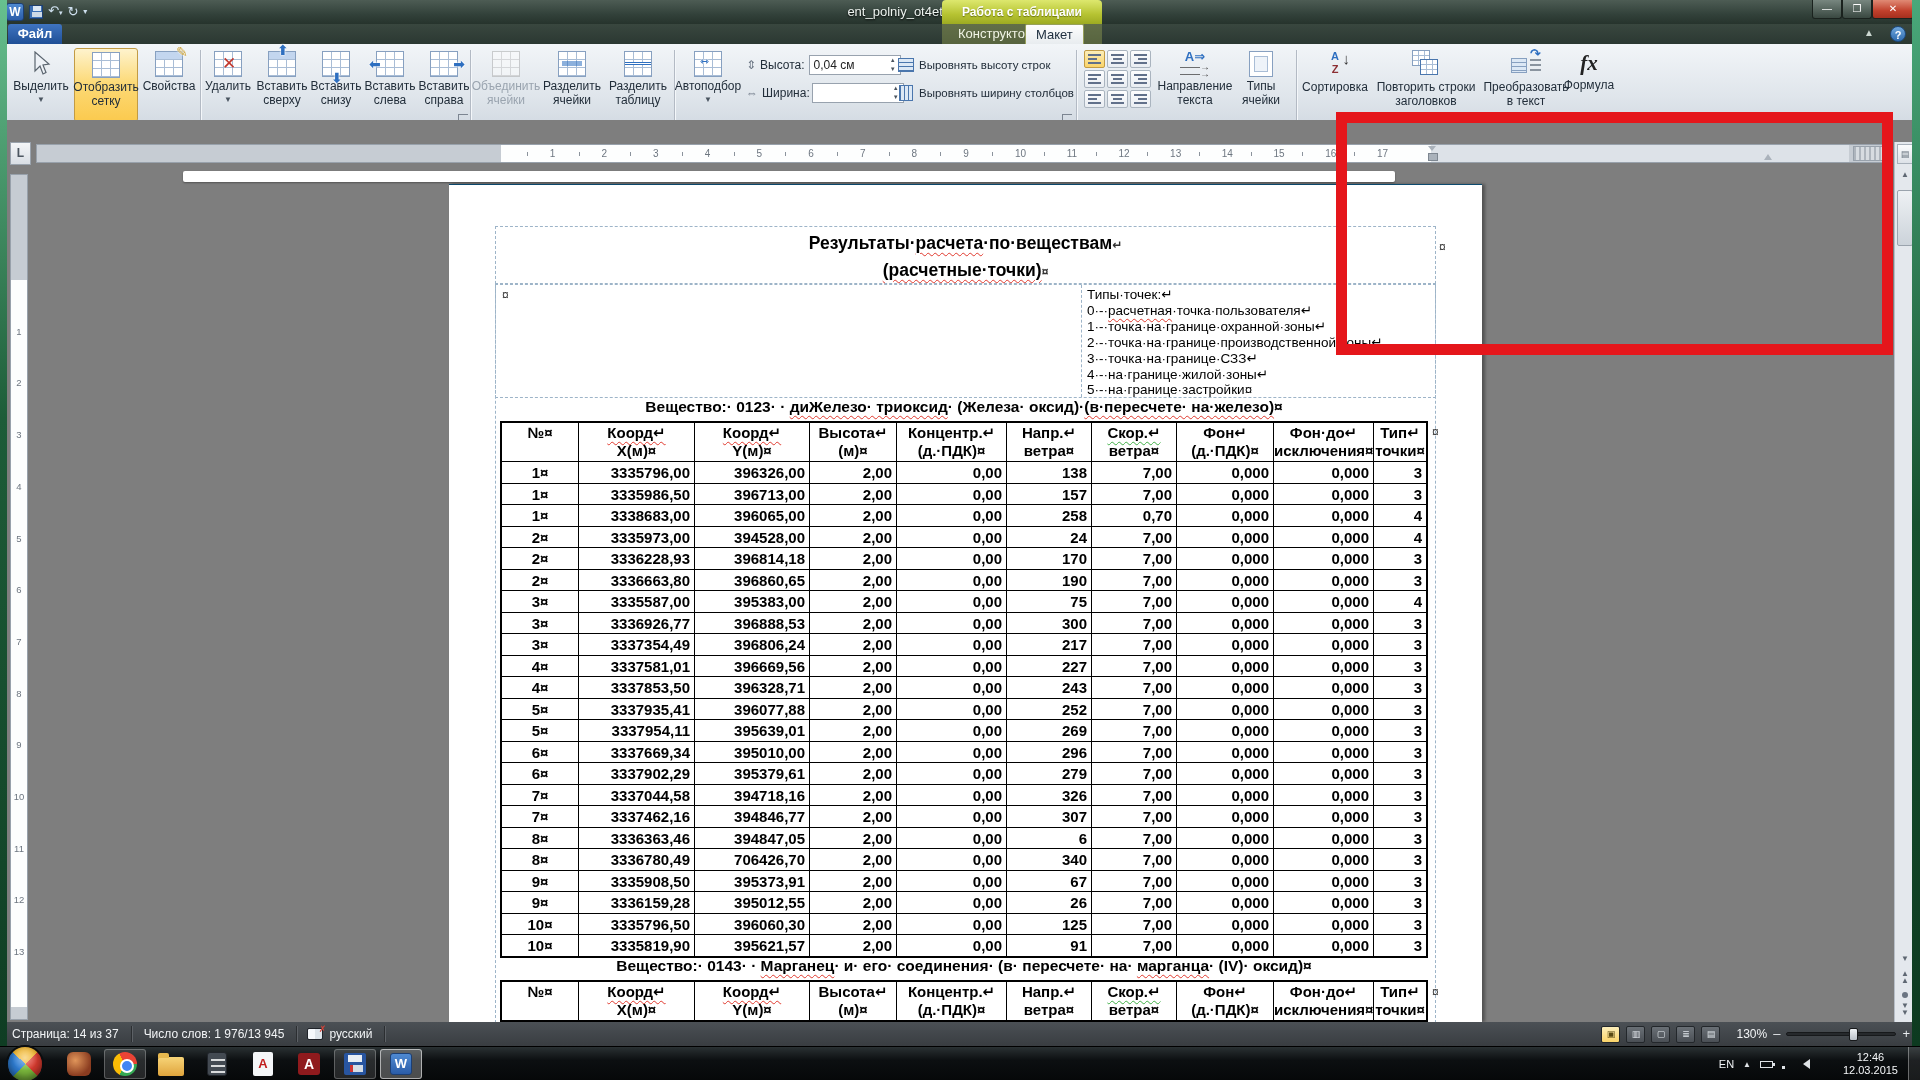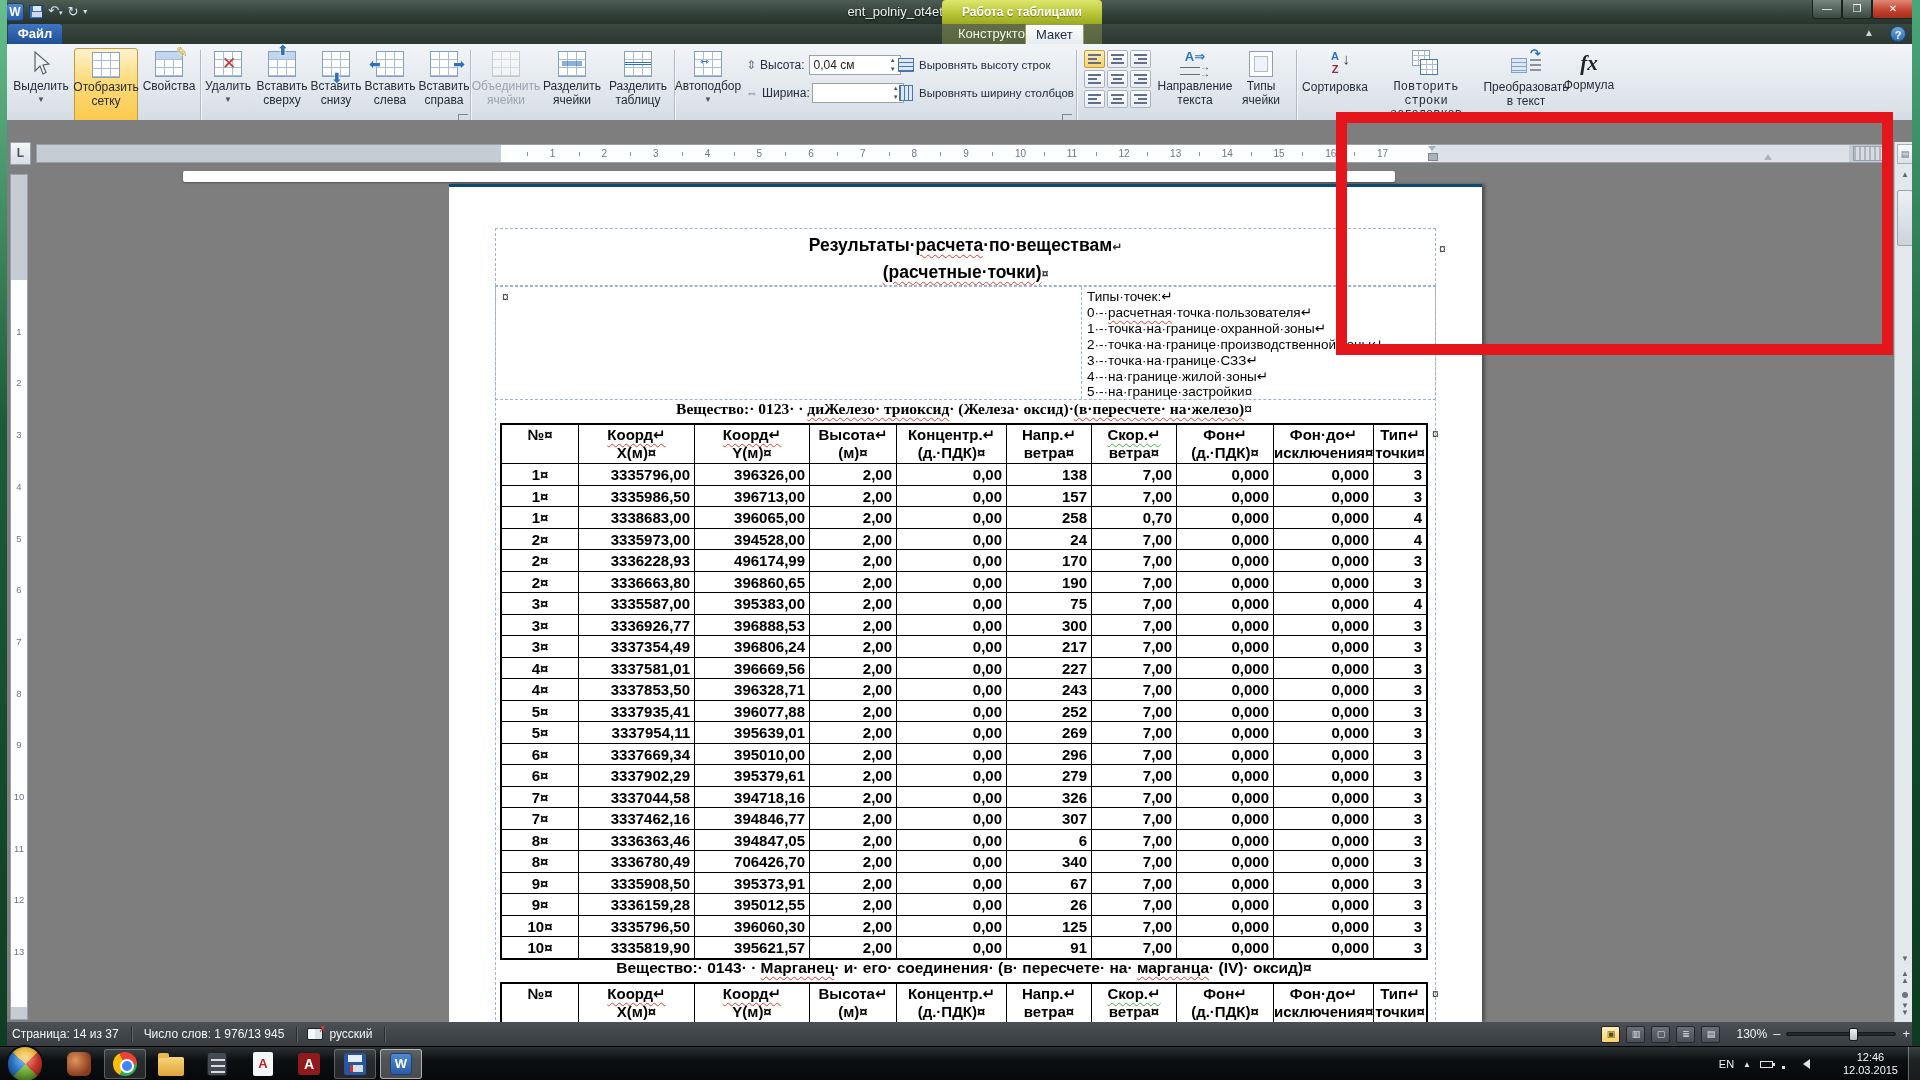--- a/index.html
+++ b/index.html
@@ -117,21 +117,21 @@
   .ind-right { position:absolute; left:1727px; top:9px; border-left:4px solid transparent; border-right:4px solid transparent; border-bottom:6px solid #aab2bb; }
 
   .artifact-strip { position:absolute; left:183px; top:171px; width:1212px; height:11px; background:#fff; border-radius:2px; box-shadow:0 1px 2px rgba(0,0,0,.35); }
 
   
   .workspace { position:absolute; left:0; top:120px; width:1920px; height:902px; background:#7e7e7e; overflow:hidden; }
   .vruler { position:absolute; left:10px; top:54px; width:18px; height:846px; background:#c6ccd3; border:1px solid #98a1ab; }
   .vr-active { position:absolute; left:0; top:105px; width:16px; height:727px; background:#fdfefe; }
   .vr-num { position:absolute; left:0; width:16px; text-align:center; font-size:9.5px; color:#6d7680; }
   .page { position:absolute; left:449px; top:64px; width:1033px; height:838px; background:#fff;
-    border-top:3px solid #0c4a6e; box-shadow:3px 0 3px rgba(0,0,0,.35); overflow:hidden; }
+    border-top:1px solid #0c4a6e; box-shadow:3px 0 3px rgba(0,0,0,.35); overflow:hidden; }
   .tbound { position:absolute; top:41px; height:797px; width:0; border-left:1px dashed #9db4c8; }
   .cell-title { position:absolute; left:46px; top:41px; width:941px; height:58px; border:1px dashed #9db4c8;
     text-align:center; font-size:17.5px; font-weight:bold; line-height:25px; padding-top:4px; color:#000; }
   .cell-legend { position:absolute; left:46px; top:99px; width:941px; height:114px; border:1px dashed #9db4c8; }
   .legend-div { position:absolute; left:585px; top:0; bottom:0; width:0; border-left:1px dashed #9db4c8; }
   .legend-text { position:absolute; left:591px; top:2px; font-size:13.5px; line-height:15.9px; color:#000; white-space:nowrap; }
   .pilcrow { position:absolute; font-size:12px; color:#333; }
   .substance { position:absolute; left:51px; width:928px; text-align:center; font-size:15.5px; font-weight:bold; color:#000; white-space:nowrap; }
   .doctable { position:absolute; left:51px; display:grid; border:2px solid #000; background:#fff; }
   .th,.td { font-size:15px; font-weight:bold; color:#000; overflow:hidden; }
@@ -418,21 +418,21 @@
 
     <div class="grp" style="left:1298px; width:322px;">
       <div class="bigbtn" style="left:0px; width:74px;">
         <span class="az-ico">
             <span class="a">A</span>
             <span class="z">Z</span>
             <span class="ar">↓</span>
           </span>
         <span class="lbl">Сортировка</span>
       </div>
-      <div class="bigbtn" style="left:76px; width:104px;font-family:Liberation Mono, monospace;">
+      <div class="bigbtn" style="left:76px; width:104px;">
         <span class="repeat-ico">
             <span class="g1"></span>
             <span class="g2"></span>
           </span>
         <span class="lbl"><span>Повторить строки</span><br><span>заголовков</span></span>
       </div>
       <div class="bigbtn" style="left:182px; width:92px;">
         <span class="conv-ico">
             <span class="gg"></span>
             <span class="ll"></span>
@@ -485,21 +485,21 @@
             <div><span>Типы·точек:</span><span>↵</span></div>
             <div><span>0·-·</span><span class="sp">расчетная</span><span>·точка·пользователя</span><span>↵</span></div>
             <div><span>1·-·точка·на·границе·охранной·зоны</span><span>↵</span></div>
             <div><span>2·-·точка·на·границе·производственной·зоны</span><span>↵</span></div>
             <div><span>3·-·точка·на·границе·СЗЗ</span><span>↵</span></div>
             <div><span>4·-·на·границе·жилой·зоны</span><span>↵</span></div>
             <div><span>5·-·на·границе·застройки</span><span>¤</span></div>
           </div>
       </div>
 
-      <div class="substance" style="top:213px;font-family:Liberation Serif, serif;" id="substance-0"><span>Вещество:· 0123· · </span><span class="sp">диЖелезо· триоксид</span><span>· (Железа· оксид)·</span><span class="sp">(в·пересчете· на·железо)</span><span>¤</span></div>
+      <div class="substance" style="top:213px;" id="substance-0"><span>Вещество:· 0123· · </span><span class="sp">диЖелезо· триоксид</span><span>· (Железа· оксид)·</span><span class="sp">(в·пересчете· на·железо)</span><span>¤</span></div>
       <div class="doctable" style="top: 236px; grid-template-columns: 76px 116px 115px 87px 110px 85px 85px 97px 100px 53px;" id="table-0">
           <div class="th">
             <div><span>№¤</span></div>
             <div></div>
           </div>
           <div class="th bl">
             <div><span class="sp">Коорд↵</span></div>
             <div>Х(м)¤</div>
           </div>
           <div class="th bl">
@@ -569,21 +569,21 @@
           <div class="td bt bl">394528,00</div>
           <div class="td bt bl">2,00</div>
           <div class="td bt bl">0,00</div>
           <div class="td bt bl">24</div>
           <div class="td bt bl">7,00</div>
           <div class="td bt bl">0,000</div>
           <div class="td bt bl">0,000</div>
           <div class="td bt bl">4</div>
           <div class="td bt c0">2¤</div>
           <div class="td bt bl">3336228,93</div>
-          <div class="td bt bl">496174,99</div>
+          <div class="td bt bl">396814,18</div>
           <div class="td bt bl">2,00</div>
           <div class="td bt bl">0,00</div>
           <div class="td bt bl">170</div>
           <div class="td bt bl">7,00</div>
           <div class="td bt bl">0,000</div>
           <div class="td bt bl">0,000</div>
           <div class="td bt bl">3</div>
           <div class="td bt c0">2¤</div>
           <div class="td bt bl">3336663,80</div>
           <div class="td bt bl">396860,65</div>

